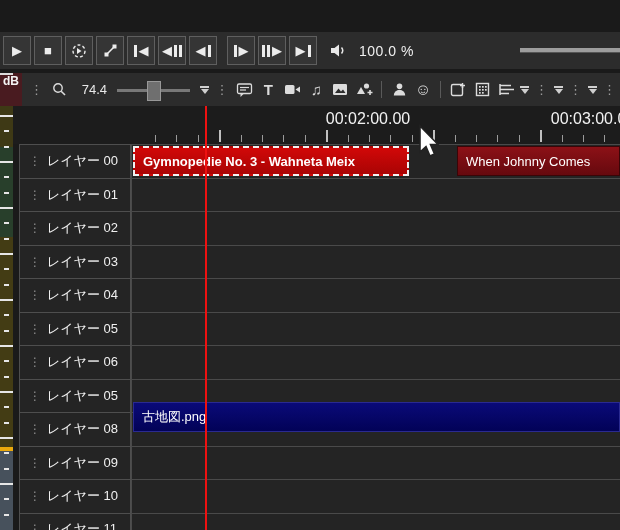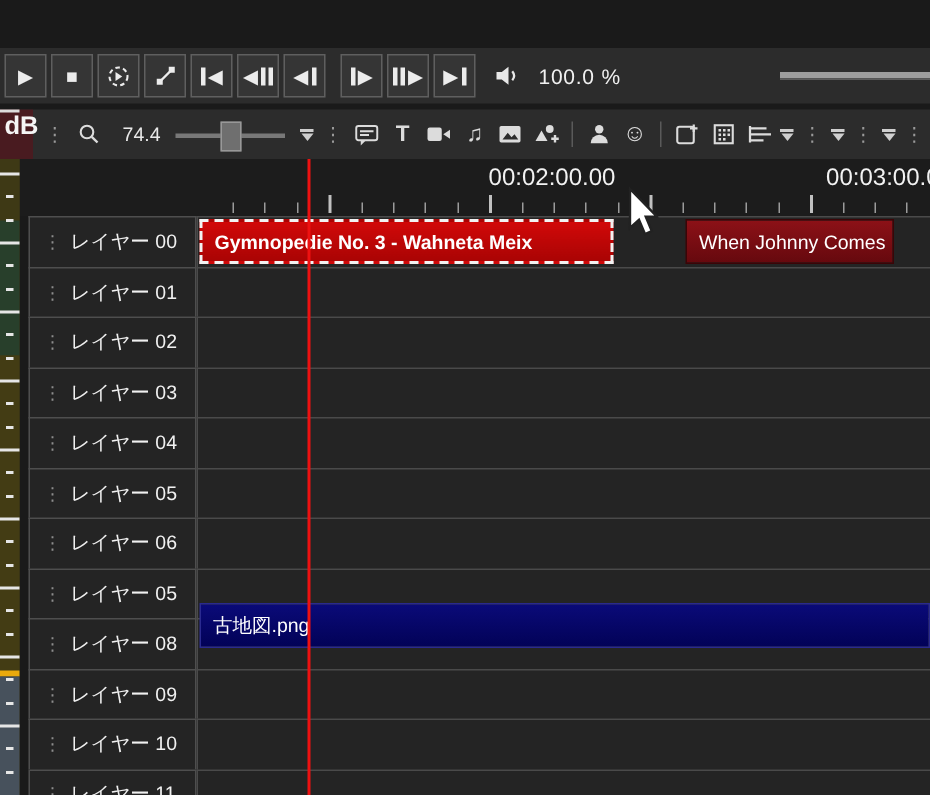--- a/index.html
+++ b/index.html
@@ -15,21 +15,21 @@
   .vbar{display:inline-block;width:3px;height:12px;background:#ececec;}
   .btn-speed{width:80px;justify-content:space-between;padding:0 8px;}
   .grp-gap{width:7px;}
   #vol-wrap{display:flex;align-items:center;margin-left:10px;}
   #vol-value{font-size:14px;color:#f0f0f0;margin-left:12px;letter-spacing:.5px;}
   #vol-slider{position:absolute;left:520px;top:48px;width:100px;height:4px;background:#9d9d9d;border-bottom:1px solid #555;}
   
   #toolbar2{position:absolute;left:0;top:73px;width:620px;height:33px;background:#2c2c2c;
             display:flex;align-items:center;box-sizing:border-box;padding-left:26px;}
   #db-box{position:absolute;left:0;top:73px;width:22px;height:33px;background:#491b20;z-index:5;
-          font-size:17px;font-weight:bold;color:#f5f5f5;padding:1px 0 0 3px;box-sizing:border-box;}
+          font-size:12px;font-weight:bold;color:#f5f5f5;padding:1px 0 0 3px;box-sizing:border-box;}
   #db-topline{position:absolute;left:0;top:73px;width:13px;height:2px;background:#dcdcdc;z-index:6;}
   .grip{color:#9a9a9a;font-size:13px;padding:0 4px;cursor:grab;line-height:1;}
   .toolbtn{height:24px;min-width:22px;display:inline-flex;align-items:center;justify-content:center;
            background:transparent;border:none;color:#dcdcdc;font-size:14px;margin:0 1px;padding:0 2px;}
   .toolbtn svg{display:block;}
   .sep{width:1px;height:17px;background:#5a5a5a;margin:0 5px;}
   #zoom-value{font-size:13px;color:#e8e8e8;margin:0 10px 0 8px;min-width:28px;text-align:right;}
   #zoom-slider{position:relative;width:94px;height:20px;margin-right:8px;}
   #zoom-slider .track{position:absolute;left:0;right:0;top:9px;height:3px;background:#787878;}
   #zoom-slider .thumb{position:absolute;left:30px;top:1px;width:12px;height:18px;background:#6f6f6f;border:1px solid #989898;}
@@ -359,21 +359,21 @@
       <div class="grow"></div>
       <div class="grow"></div>
       <div class="grow"></div>
       <div class="grow"></div>
       <div class="grow"></div>
       <div class="grow"></div>
     </div>
 
   <div id="clips">
       <div class="clip audio-selected" style="left: 133px; top: 40px; width: 276px;">Gymnopedie No. 3 - Wahneta Meix</div>
-      <div class="clip audio" style="left: 457px; top: 40px; width: 139px; text-align: center;">When Johnny Comes</div>
+      <div class="clip audio" style="left: 457px; top: 40px; width: 163px; text-align: center;">When Johnny Comes</div>
       <div class="clip image" style="left: 133px; top: 296px; width: 487px;">古地図.png</div>
     </div>
 
   <div id="playhead"></div>
 
   <svg id="cursor" width="26" height="38" viewBox="0 0 26 38">
     <path d="M7 2 L7 28 L13 22.5 L17 32 L21.5 30 L17.5 20.5 L25 20.5 Z" fill="#ffffff" stroke="#222222" stroke-width="1.6"></path>
   </svg>
 </div>
 

